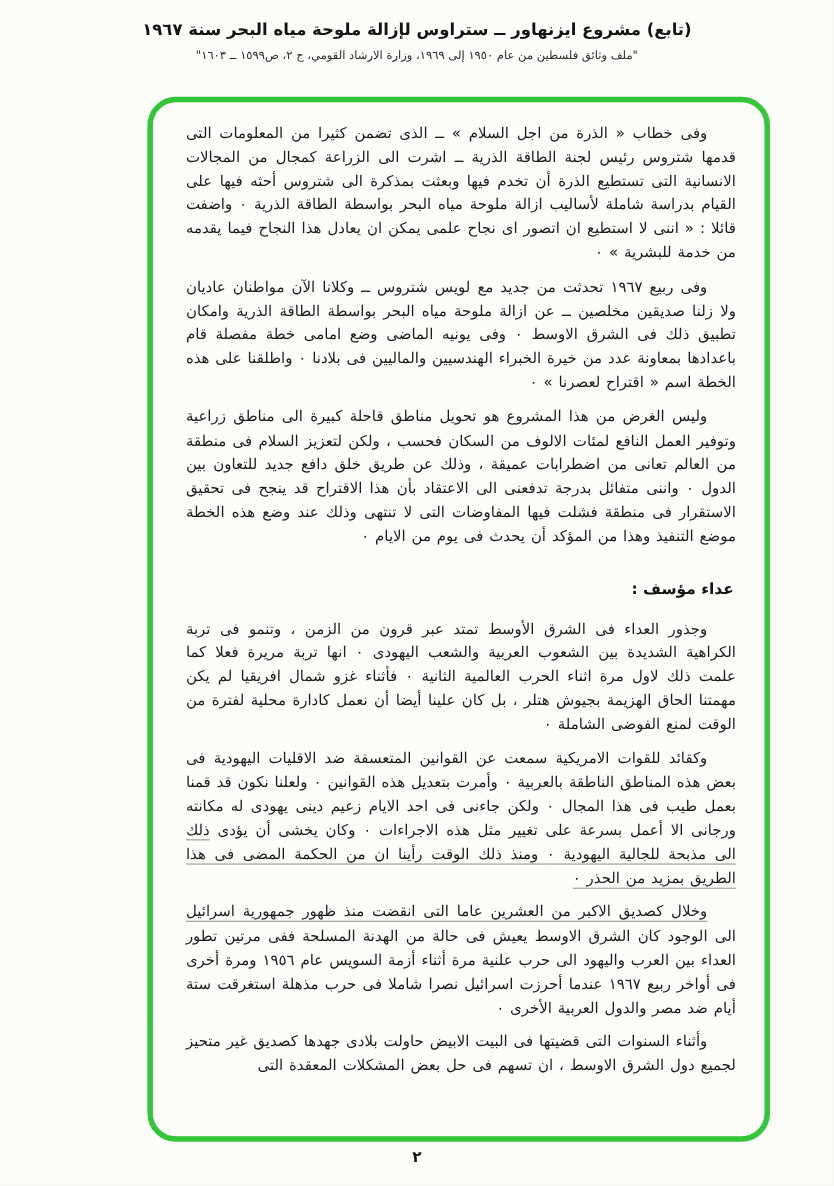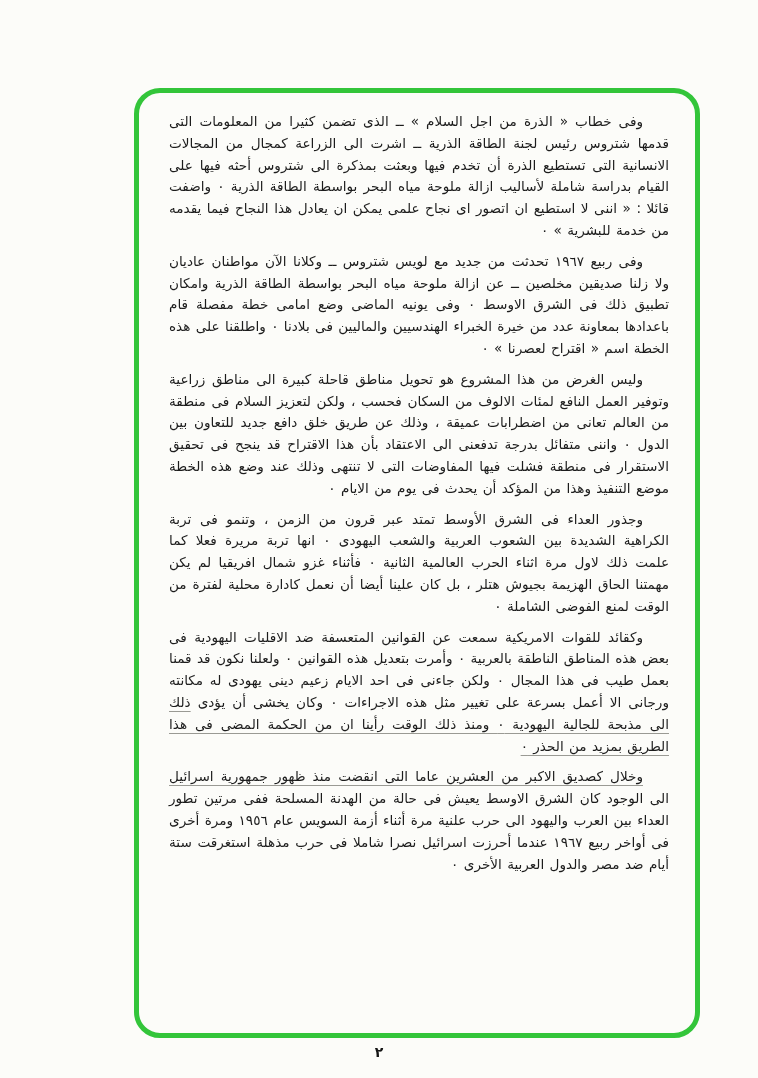--- a/index.html
+++ b/index.html
@@ -86,36 +86,42 @@
     font-size: 14px;
     font-weight: bold;
     color: #151515;
   }
 </style>
 </head>
 <body>
 
 <div class="page">
 
+  <header class="doc-header">
+    <div class="doc-title">(تابع) مشروع ايزنهاور ــ ستراوس لإزالة ملوحة مياه البحر سنة ١٩٦٧</div>
+    <div class="doc-source">"ملف وثائق فلسطين من عام ١٩٥٠ إلى ١٩٦٩، وزارة الارشاد القومي، ج ٢، ص١٥٩٩ ــ ١٦٠٣"</div>
+  </header>
 
   <div class="green-box" style="border-color: rgb(51, 197, 58);">
     <div class="text-col">
 
       <p>وفى خطاب « الذرة من اجل السلام » ــ الذى تضمن كثيرا من المعلومات التى قدمها شتروس رئيس لجنة الطاقة الذرية ــ اشرت الى الزراعة كمجال من المجالات الانسانية التى تستطيع الذرة أن تخدم فيها وبعثت بمذكرة الى شتروس أحثه فيها على القيام بدراسة شاملة لأساليب ازالة ملوحة مياه البحر بواسطة الطاقة الذرية ۰ واضفت قائلا : « اننى لا استطيع ان اتصور اى نجاح علمى يمكن ان يعادل هذا النجاح فيما يقدمه من خدمة للبشرية » ۰</p>
 
       <p>وفى ربيع ١٩٦٧ تحدثت من جديد مع لويس شتروس ــ وكلانا الآن مواطنان عاديان ولا زلنا صديقين مخلصين ــ عن ازالة ملوحة مياه البحر بواسطة الطاقة الذرية وامكان تطبيق ذلك فى الشرق الاوسط ۰ وفى يونيه الماضى وضع امامى خطة مفصلة قام باعدادها بمعاونة عدد من خيرة الخبراء الهندسيين والماليين فى بلادنا ۰ واطلقنا على هذه الخطة اسم « اقتراح لعصرنا » ۰</p>
 
       <p>وليس الغرض من هذا المشروع هو تحويل مناطق قاحلة كبيرة الى مناطق زراعية وتوفير العمل النافع لمئات الالوف من السكان فحسب ، ولكن لتعزيز السلام فى منطقة من العالم تعانى من اضطرابات عميقة ، وذلك عن طريق خلق دافع جديد للتعاون بين الدول ۰ واننى متفائل بدرجة تدفعنى الى الاعتقاد بأن هذا الاقتراح قد ينجح فى تحقيق الاستقرار فى منطقة فشلت فيها المفاوضات التى لا تنتهى وذلك عند وضع هذه الخطة موضع التنفيذ وهذا من المؤكد أن يحدث فى يوم من الايام ۰</p>
 
+      <h2 class="section-heading">عداء مؤسف :</h2>
 
       <p>وجذور العداء فى الشرق الأوسط تمتد عبر قرون من الزمن ، وتنمو فى تربة الكراهية الشديدة بين الشعوب العربية والشعب اليهودى ۰ انها تربة مريرة فعلا كما علمت ذلك لاول مرة اثناء الحرب العالمية الثانية ۰ فأثناء غزو شمال افريقيا لم يكن مهمتنا الحاق الهزيمة بجيوش هتلر ، بل كان علينا أيضا أن نعمل كادارة محلية لفترة من الوقت لمنع الفوضى الشاملة ۰</p>
 
       <p><span>وكقائد للقوات الامريكية سمعت عن القوانين المتعسفة ضد الاقليات اليهودية فى بعض هذه المناطق الناطقة بالعربية ۰ وأمرت بتعديل هذه القوانين ۰ ولعلنا نكون قد قمنا بعمل طيب فى هذا المجال ۰ ولكن جاءنى فى احد الايام زعيم دينى يهودى له مكانته ورجانى الا أعمل بسرعة على تغيير مثل هذه الاجراءات ۰ وكان يخشى أن يؤدى </span><span class="pencil-underline">ذلك الى مذبحة للجالية اليهودية ۰ ومنذ ذلك الوقت رأينا ان من الحكمة المضى فى هذا الطريق بمزيد من الحذر ۰</span></p>
 
       <p><span class="pencil-underline">وخلال كصديق الاكبر من العشرين عاما التى انقضت منذ ظهور جمهورية اسرائيل</span><span> الى الوجود كان الشرق الاوسط يعيش فى حالة من الهدنة المسلحة ففى مرتين تطور العداء بين العرب واليهود الى حرب علنية مرة أثناء أزمة السويس عام ١٩٥٦ ومرة أخرى فى أواخر ربيع ١٩٦٧ عندما أحرزت اسرائيل نصرا شاملا فى حرب مذهلة استغرقت ستة أيام ضد مصر والدول العربية الأخرى ۰</span></p>
 
+      <p>وأثناء السنوات التى قضيتها فى البيت الابيض حاولت بلادى جهدها كصديق غير متحيز لجميع دول الشرق الاوسط ، ان تسهم فى حل بعض المشكلات المعقدة التى</p>
 
     </div>
   </div>
 
   <footer class="page-number">٢</footer>
 
 </div>
 
 </body></html>

